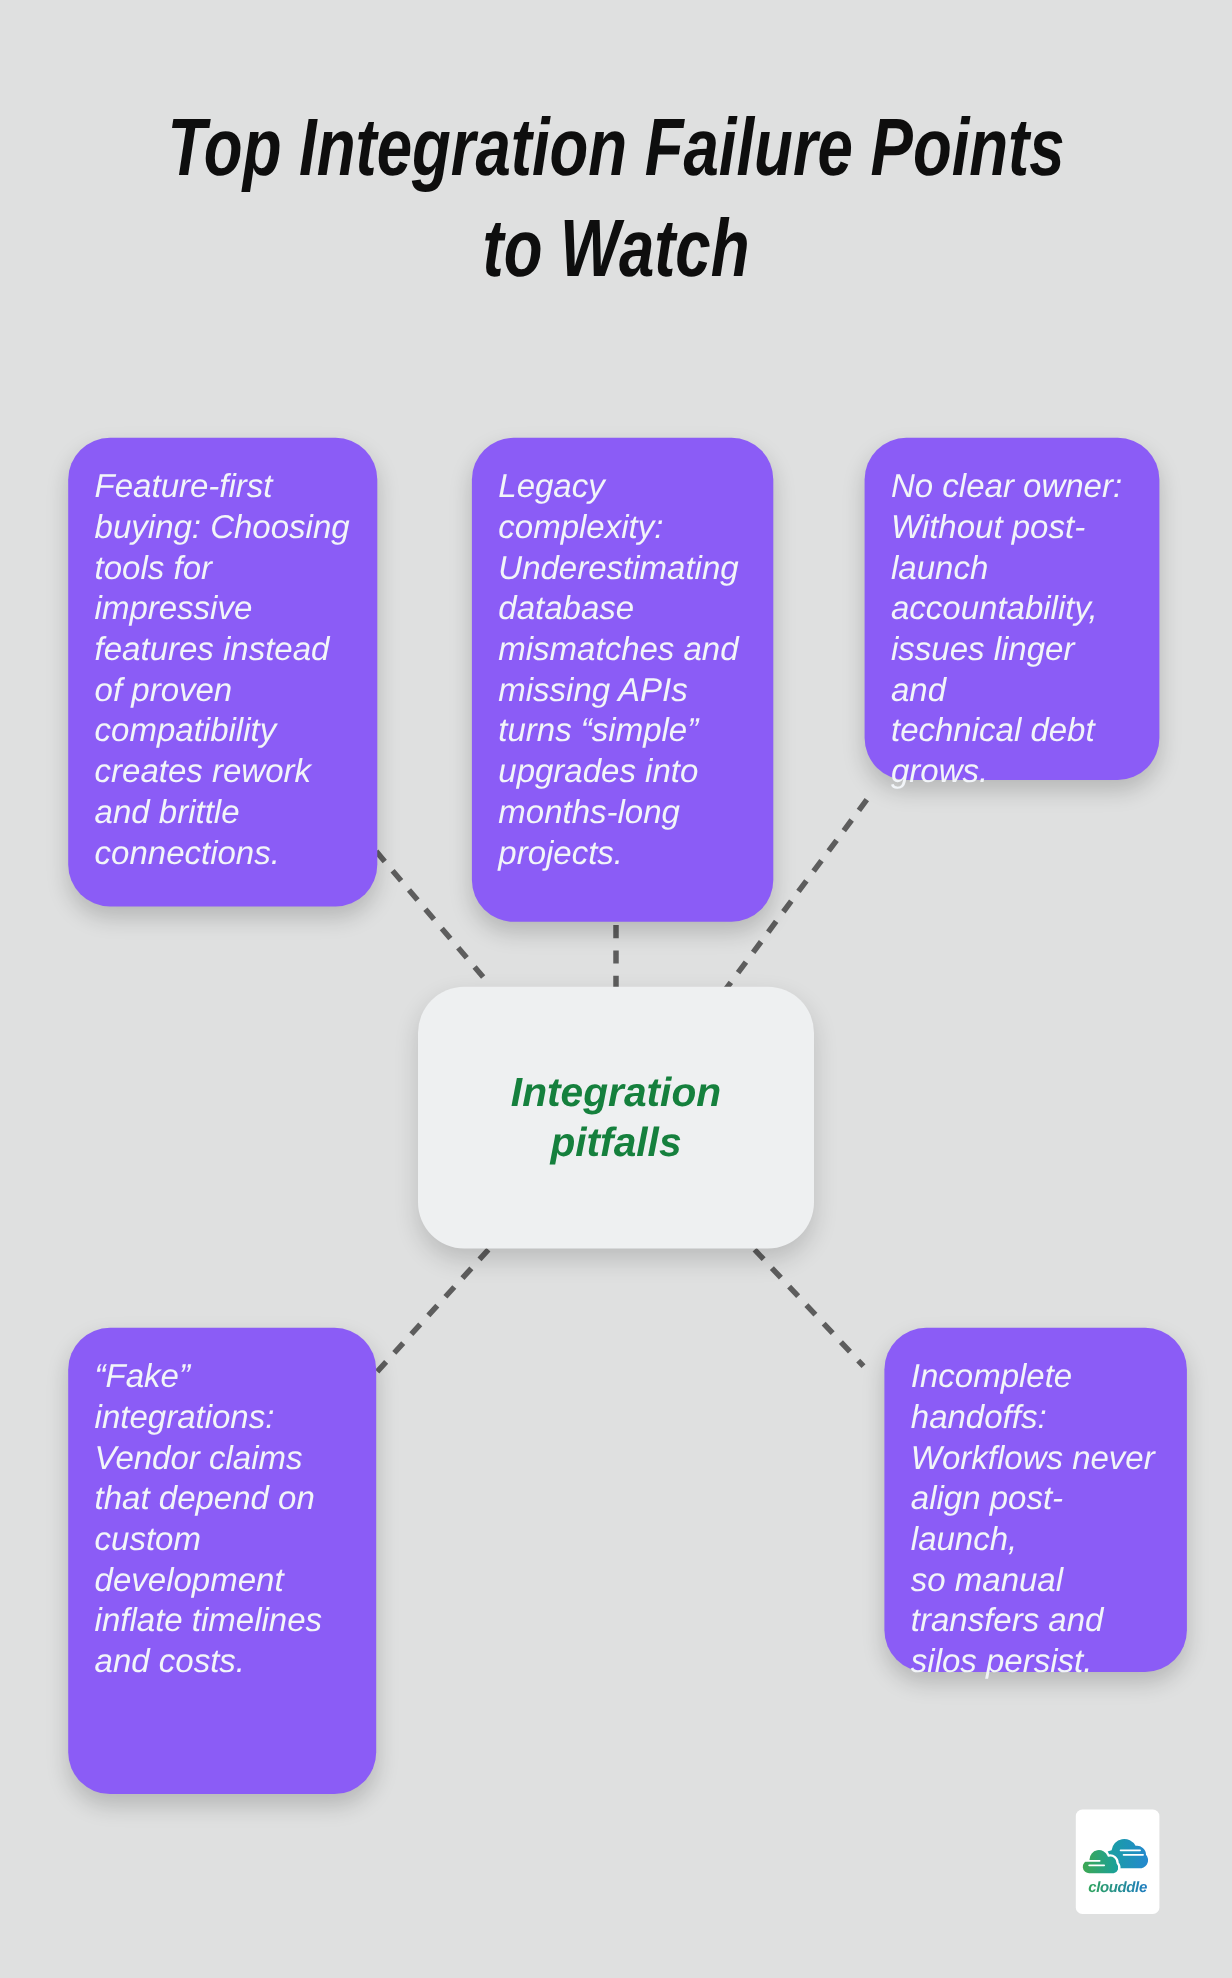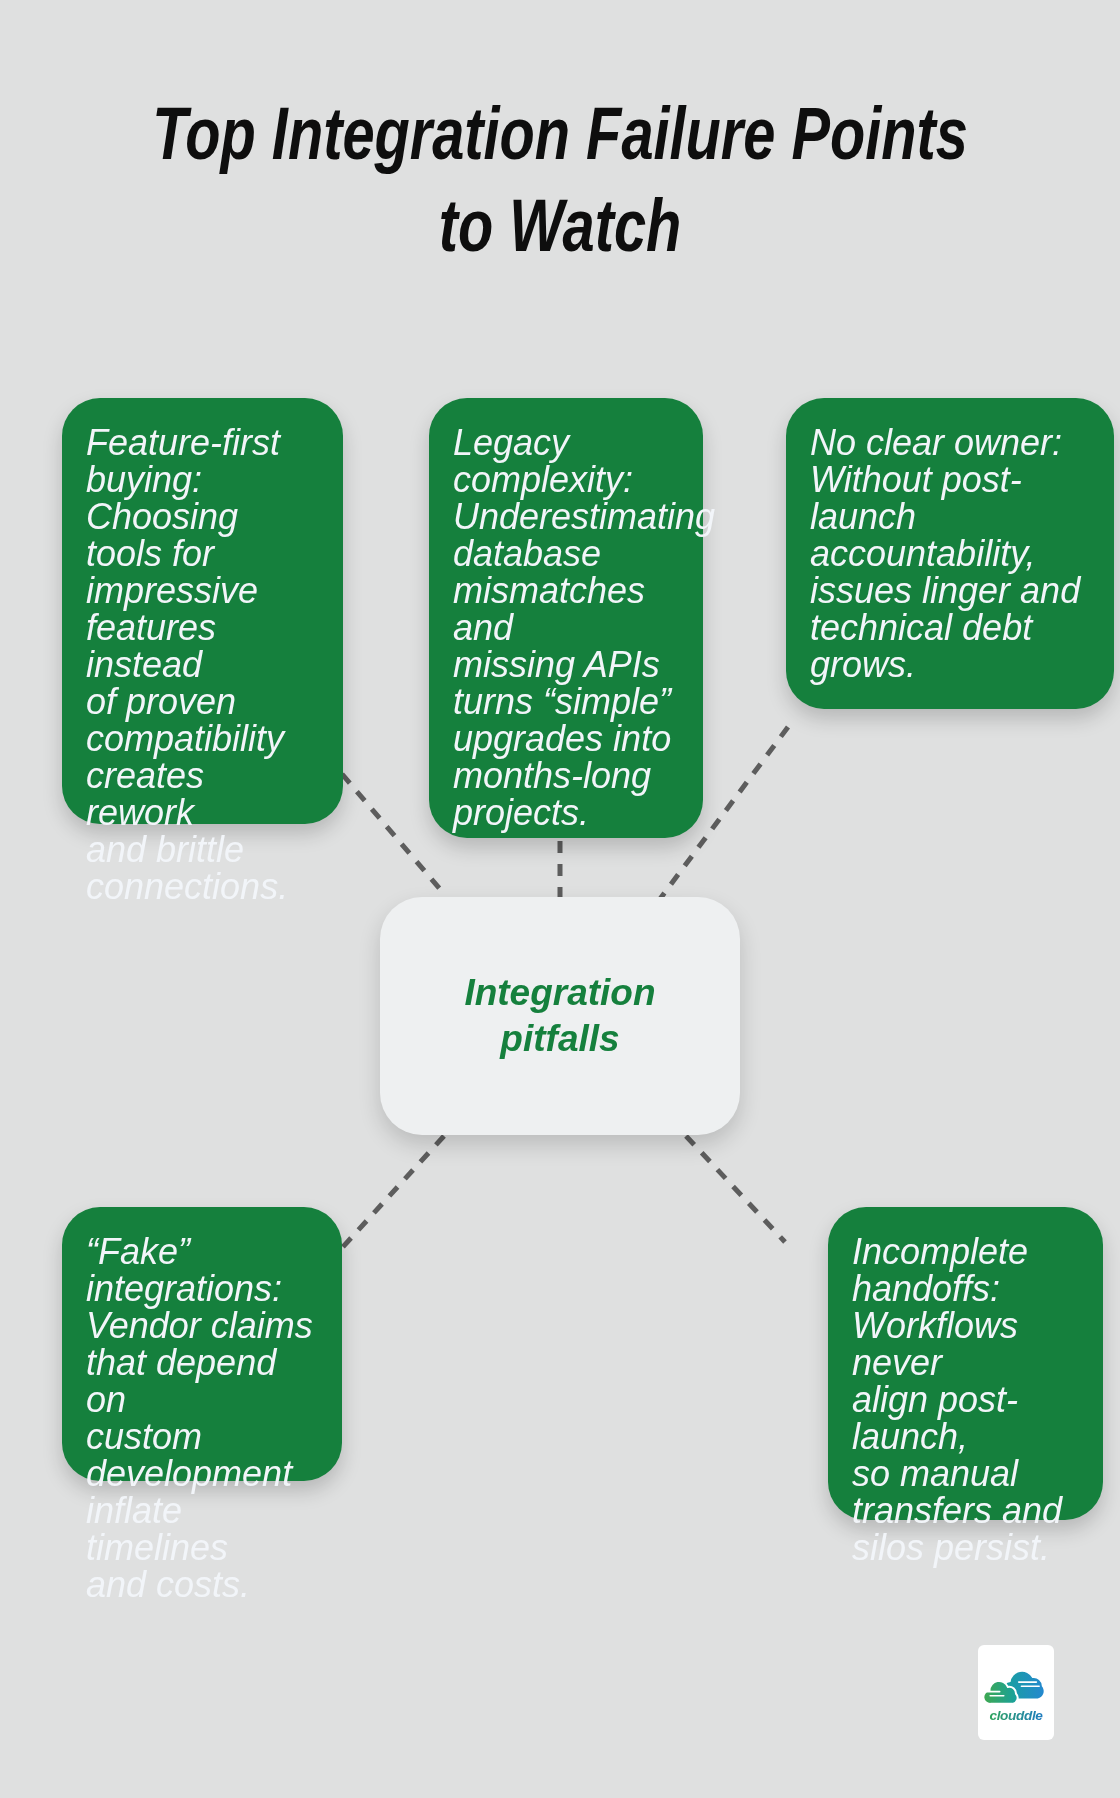--- a/index.html
+++ b/index.html
@@ -33,35 +33,35 @@
     pointer-events: none;
   }
   .connectors line {
     stroke: #5d5d5d;
     stroke-width: 5;
     stroke-dasharray: 12 11;
   }
 
   .node {
     position: absolute;
-    background: #15803d;
+    background: #8b5cf6;
     border-radius: 38px;
     box-shadow: 0 10px 20px rgba(0,0,0,0.18);
     color: #f2f5f9;
-    font-size: 36px;
+    font-size: 30px;
     line-height: 37px;
     padding: 26px 24px;
     box-sizing: border-box;
     white-space: pre-line;
   }
   .node-1 { left: 62px;  top: 398px;  width: 281px; height: 426px; }
   .node-2 { left: 429px; top: 398px;  width: 274px; height: 440px; }
-  .node-3 { left: 786px; top: 398px;  width: 328px; height: 311px; }
-  .node-4 { left: 62px;  top: 1207px; width: 280px; height: 274px; }
-  .node-5 { left: 828px; top: 1207px; width: 275px; height: 313px; }
+  .node-3 { left: 786px; top: 398px;  width: 268px; height: 311px; }
+  .node-4 { left: 62px;  top: 1207px; width: 280px; height: 424px; }
+  .node-5 { left: 804px; top: 1207px; width: 275px; height: 313px; }
 
   .center-node {
     position: absolute;
     left: 380px; top: 897px; width: 360px; height: 238px;
     background: #eef0f1;
     border-radius: 42px;
     box-shadow: 0 10px 22px rgba(0,0,0,0.16);
     display: flex; align-items: center; justify-content: center;
   }
   .center-label {

